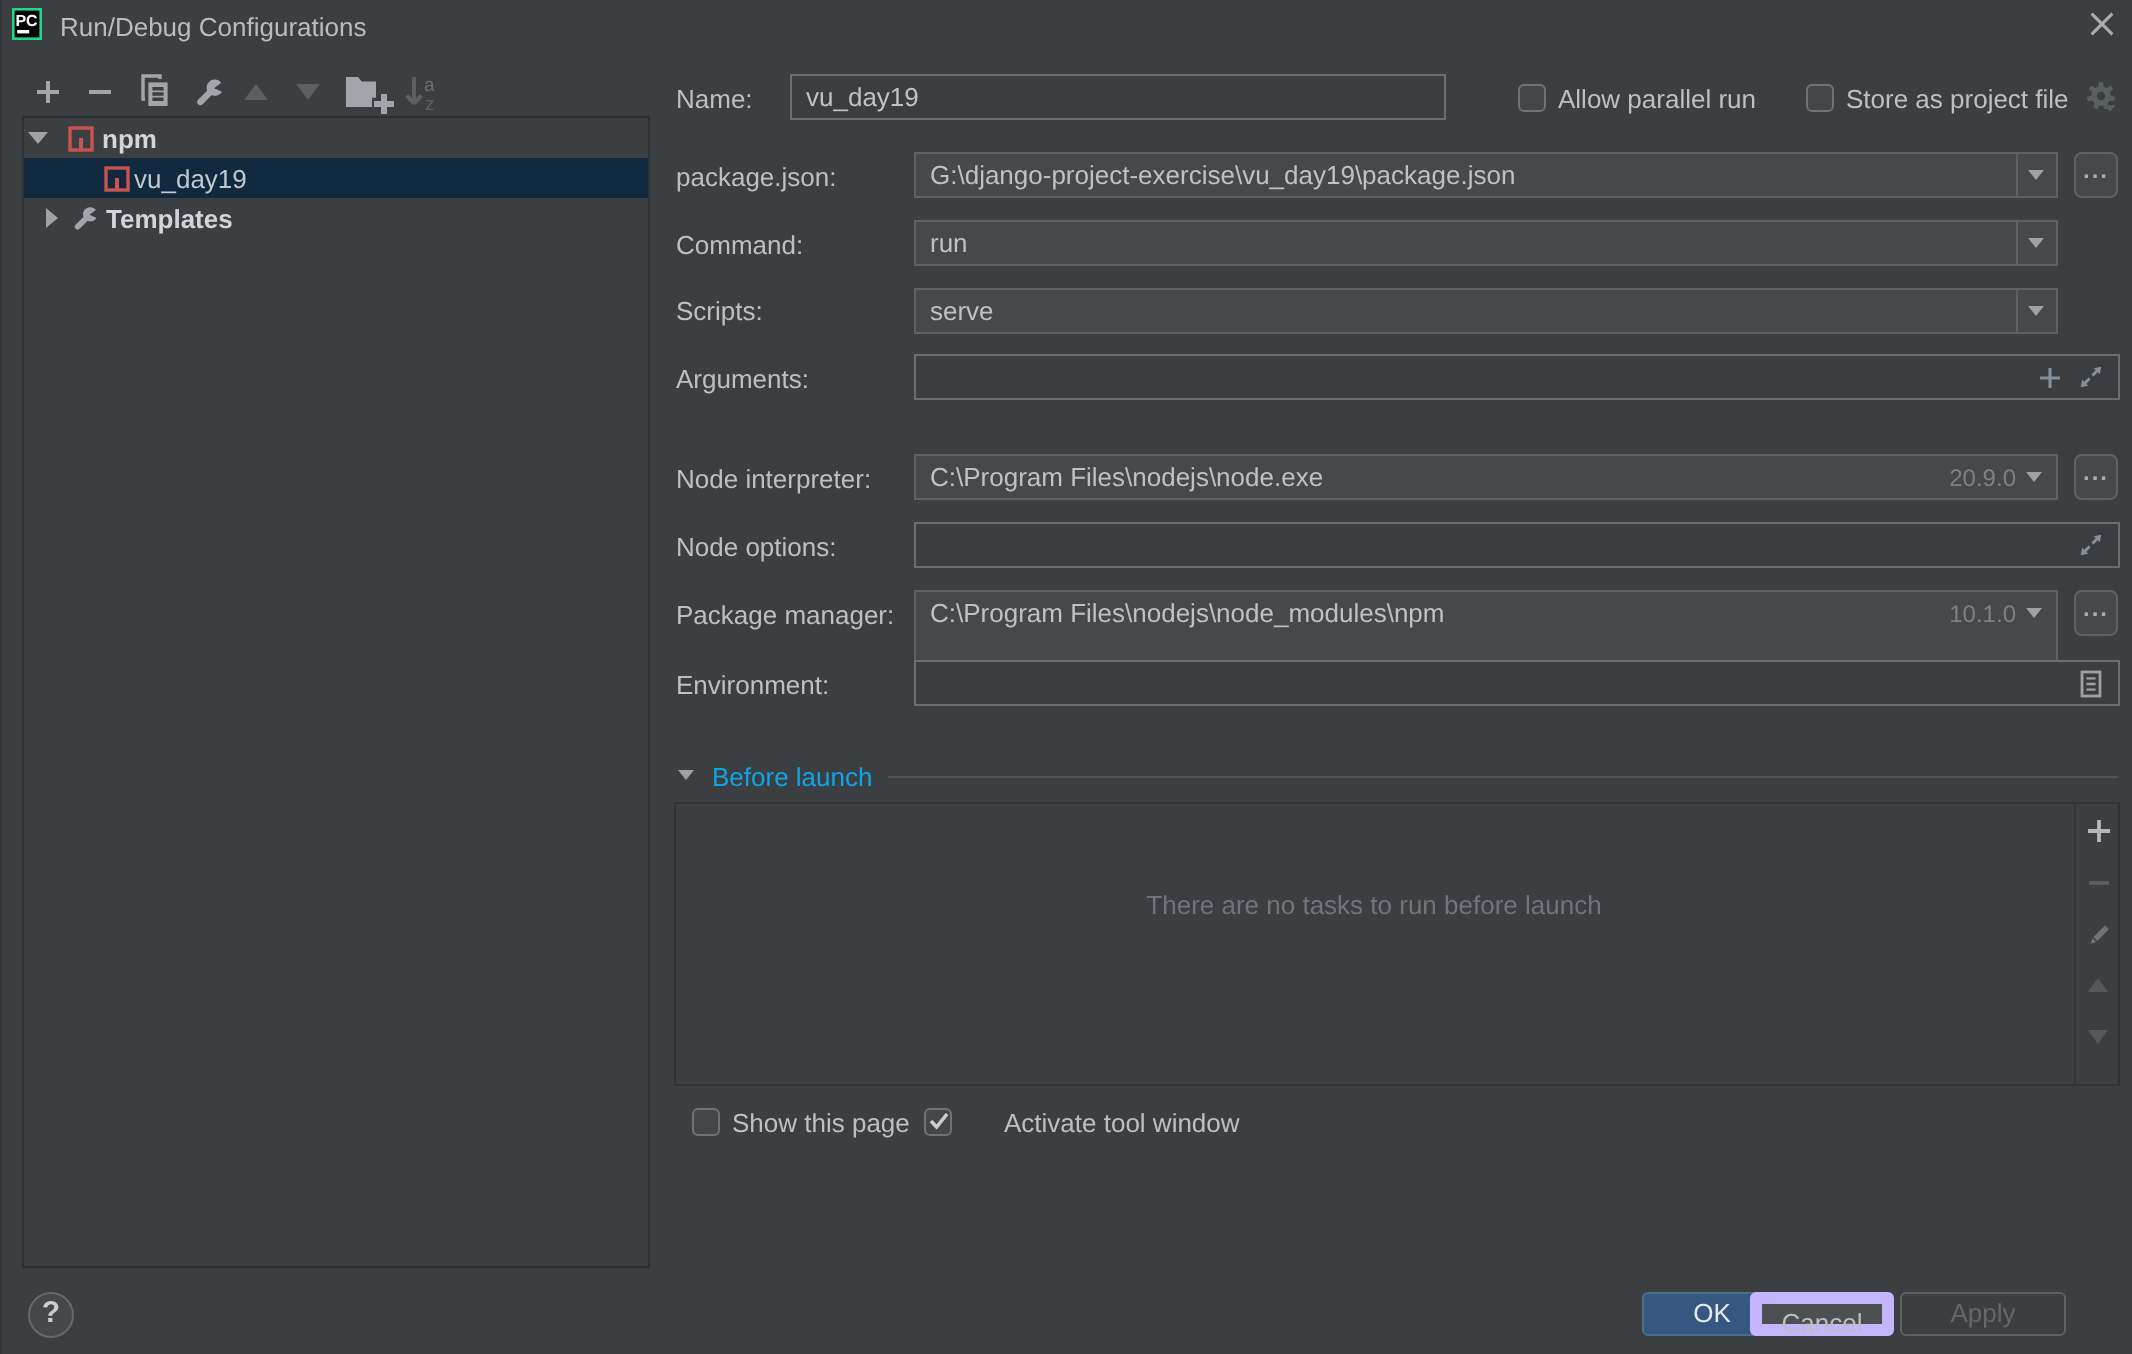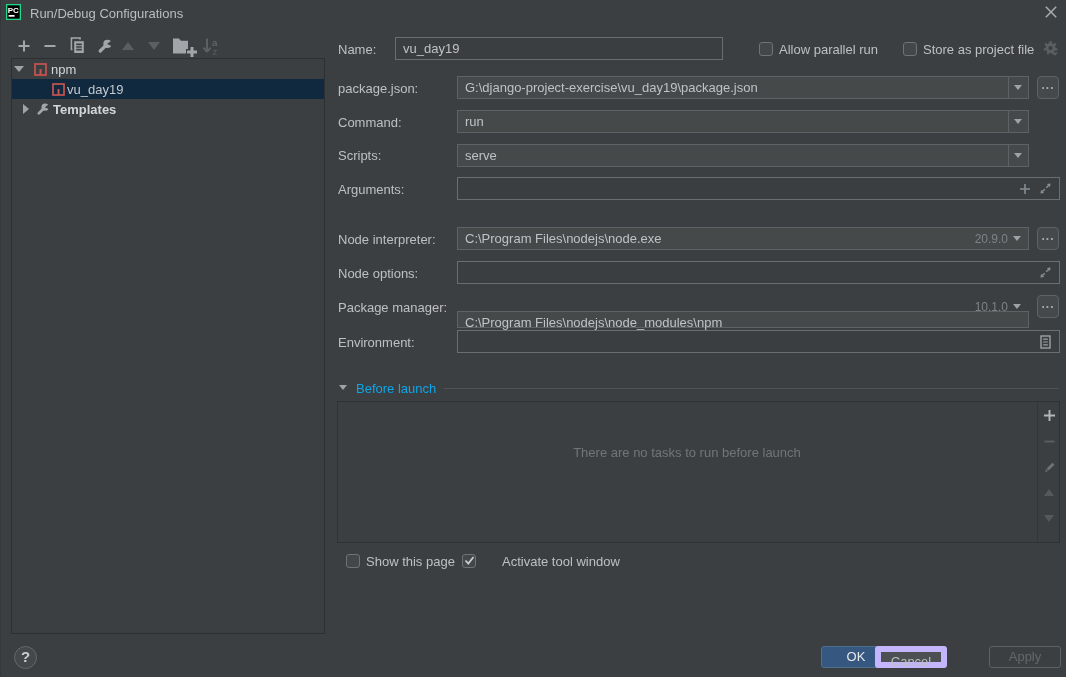--- a/index.html
+++ b/index.html
@@ -59,21 +59,21 @@
   <text x="12.5" y="19" fill="#5c6062" font-size="9.5" font-family="Liberation Sans">z</text>
 </svg>
 
 <div class="abs" style="left:11px;top:58px;width:314px;height:576px;border:1px solid #2d3033;background:#3c3f41"></div>
 <div class="abs" style="left:12px;top:79px;width:312px;height:20px;background:#10293f"></div>
 <div class="abs" style="left:14px;top:66px;width:0;height:0;border-left:5px solid transparent;border-right:5px solid transparent;border-top:6px solid #9fa3a7"></div>
 <svg class="abs" style="left:34px;top:63px" width="13" height="13" viewBox="0 0 13 13">
   <rect x="1" y="1" width="11" height="11" fill="none" stroke="#c75450" stroke-width="1.7"></rect>
   <path d="M6.5 6 V11.8" stroke="#c75450" stroke-width="2"></path>
 </svg>
-<div class="lbl" style="left:51px;top:62px;font-weight:normal;color:#d1d6db">npm</div>
+<div class="lbl" style="left:51px;top:62px;font-weight:bold;color:#d1d6db">npm</div>
 <svg class="abs" style="left:52px;top:83px" width="13" height="13" viewBox="0 0 13 13">
   <rect x="1" y="1" width="11" height="11" fill="none" stroke="#c75450" stroke-width="1.7"></rect>
   <path d="M6.5 6 V11.8" stroke="#c75450" stroke-width="2"></path>
 </svg>
 <div class="lbl" style="left:67px;top:82px;color:#c3c8cd">vu_day19</div>
 <div class="abs" style="left:23px;top:104px;width:0;height:0;border-top:5px solid transparent;border-bottom:5px solid transparent;border-left:6px solid #9fa3a7"></div>
 <svg class="abs" style="left:36px;top:102px" width="14" height="14" viewBox="0 0 16 16">
   <path d="M3.2 13 L8.4 7.8" stroke="#a2a6aa" stroke-width="3.2" stroke-linecap="round"></path>
   <circle cx="10.4" cy="5.9" r="4.1" fill="#a2a6aa"></circle>
   <path d="M10 6.1 L16 1.6 L16 8.8 z" fill="#3c3f41"></path>
@@ -138,21 +138,21 @@
 <div class="arrow-dn" style="left:1013px;top:236px"></div>
 <div class="dotsbtn" style="left:1037px;top:227px">...</div>
 
 <div class="input" style="left:457px;top:261px;width:603px;height:23px"></div>
 <svg class="abs" style="left:1039px;top:266px" width="13" height="13" viewBox="0 0 13 13">
   <path d="M7.2 5.8 L9.6 3.4 M5.8 7.2 L3.4 9.6" stroke="#87909a" stroke-width="1.4"></path>
   <path d="M11.6 1.4 L10.9 5.1 L7.9 2.1 z" fill="#87909a"></path>
   <path d="M1.4 11.6 L2.1 7.9 L5.1 10.9 z" fill="#87909a"></path>
 </svg>
 
-<div class="combo ftxt" style="left:457px;top:311px;width:572px;height:17px">C:\Program Files\nodejs\node_modules\npm</div>
+<div class="combo ftxt" style="left:457px;top:295px;width:572px;height:36px">C:\Program Files\nodejs\node_modules\npm</div>
 <div class="lbl" style="left:960px;top:300px;width:48px;text-align:right;color:#7d8286;font-size:12px">10.1.0</div>
 <div class="arrow-dn" style="left:1013px;top:304px"></div>
 <div class="dotsbtn" style="left:1037px;top:295px">...</div>
 
 <div class="input" style="left:457px;top:330px;width:603px;height:23px"></div>
 <svg class="abs" style="left:1040px;top:335px" width="11" height="14" viewBox="0 0 11 14">
   <rect x="1" y="1" width="9" height="12" fill="none" stroke="#9da1a5" stroke-width="1.4"></rect>
   <path d="M3.2 4.2 h4.6 M3.2 7 h4.6 M3.2 9.8 h4.6" stroke="#9da1a5" stroke-width="1.2"></path>
 </svg>
 
@@ -181,13 +181,13 @@
 <div class="lbl" style="left:366px;top:554px">Show this page</div>
 <div class="cbox" style="left:462px;top:554px"></div>
 <svg class="abs" style="left:463px;top:554px" width="13" height="13" viewBox="0 0 13 13">
   <path d="M2.5 6.5 L5.3 9.5 L10.5 3" stroke="#c8cdd2" stroke-width="1.8" fill="none"></path>
 </svg>
 <div class="lbl" style="left:502px;top:554px">Activate tool window</div>
 
 <div class="abs" style="left:14px;top:646px;width:23px;height:23px;border:1.5px solid #66696b;border-radius:50%;background:#45484a;color:#c9ced2;font-size:15px;font-weight:bold;text-align:center;line-height:20px">?</div>
 <div class="btn" style="left:821px;top:646px;width:70px;background:#365880;border:1px solid #4c708c;color:#e6e8ea;font-weight:normal">OK</div>
 <div class="btn" style="left:875px;top:646px;width:72px;background:#4c5052;border:6px solid #c4b5fd;color:#bbbfc2">Cancel</div>
-<div class="btn" style="left:989px;top:646px;width:72px;background:#3c3f41;border:1px solid #5e6163;color:#63686b">Apply</div>
+<div class="btn" style="left:950px;top:646px;width:83px;background:#3c3f41;border:1px solid #5e6163;color:#63686b">Apply</div>
 
 </body></html>

